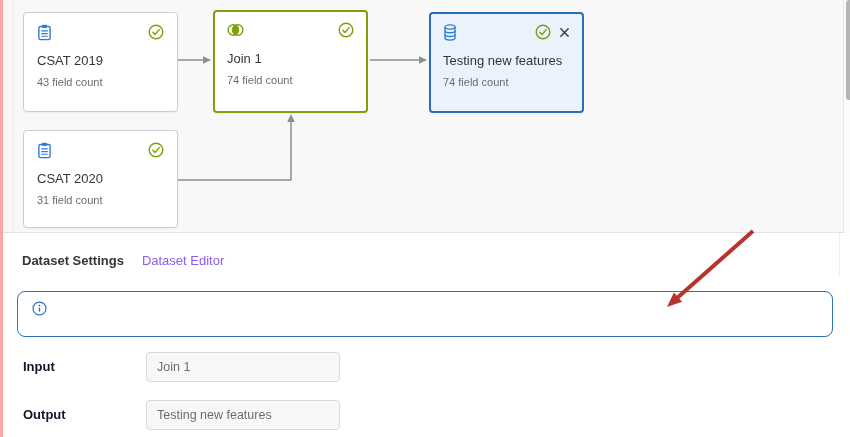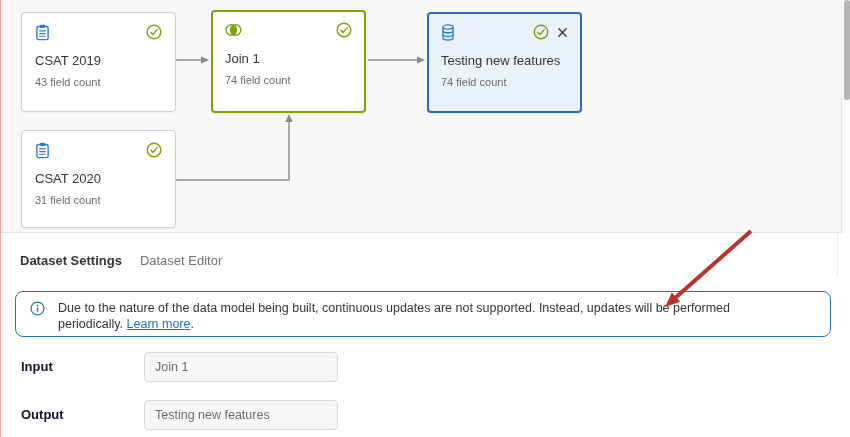--- a/index.html
+++ b/index.html
@@ -1,20 +1,20 @@
 <!DOCTYPE html>
 <html><head>
 <meta charset="utf-8">
 <style>
   * { margin:0; padding:0; box-sizing:border-box; }
   html,body { background:#fff; }
   .page {
     position:relative; width:850px; height:437px; overflow:hidden;
     font-family:"Liberation Sans", sans-serif; color:#32363a; background:#fff;
-    border-left:1px solid #fca5a5;
+    border-left:3px solid #fca5a5;
   }
 
   
   .canvas {
     position:absolute; left:0; top:0; width:850px; height:233px;
     background:#f8f8f8; border-bottom:1px solid #e2e2e2;
   }
   .canvas-left-divider{
     position:absolute; left:10px; top:0; width:1px; height:233px; background:#ededed;
   }
@@ -46,21 +46,21 @@
     position:absolute; left:2px; top:0; width:6px; height:100px;
     background:#b5b5b5; border-radius:4px; cursor:pointer;
   }
 
   
   .tabbar {
     position:absolute; left:0; top:239px; width:850px; height:44px; background:#fff;
     border-bottom:1px solid #e8e8e8; display:flex; align-items:stretch; padding-left:10px;
   }
   .tab {
-    display:flex; align-items:center; padding:0 9px; font-size:13px; color:#737373;
+    display:flex; align-items:center; padding:0 9px; font-size:13px; color:#8b5cf6;
     cursor:pointer; border-bottom:2.5px solid transparent; margin-bottom:-1px;
   }
   .tab.active { color:#32363a; font-weight:bold; border-bottom-color:#1b74ce; }
   .tabbar-right-divider{
     position:absolute; left:836px; top:233px; width:1px; height:44px; background:#ececec;
   }
 
   
   .lower { position:absolute; left:0; top:277px; width:850px; height:160px; background:#fff; }
   .banner {
@@ -224,23 +224,20 @@
   <div class="lower">
 
     <div class="banner">
       <span class="sicon info-wrap">
         <svg width="15" height="15" viewBox="0 0 16 16">
           <circle cx="8" cy="8" r="6.9" fill="none" stroke="#2d71b8" stroke-width="1.3"></circle>
           <circle cx="8" cy="4.9" r="1" fill="#2d71b8"></circle>
           <rect x="7.25" y="7" width="1.5" height="4.4" rx="0.7" fill="#2d71b8"></rect>
         </svg>
       </span>
-      <span class="btext"><span>Due to the nature of the data model being built, continuous updates are not supported. Instead, updates will be performed periodically.</span>
-        <a>Learn more</a><span>.</span>
-      </span>
     </div>
 
     <div class="form-row row-input">
       <span class="flabel">Input</span>
       <input type="text" readonly="" value="Join 1" style="">
     </div>
 
     <div class="form-row row-output">
       <span class="flabel">Output</span>
       <input type="text" readonly="" value="Testing new features" style="">

